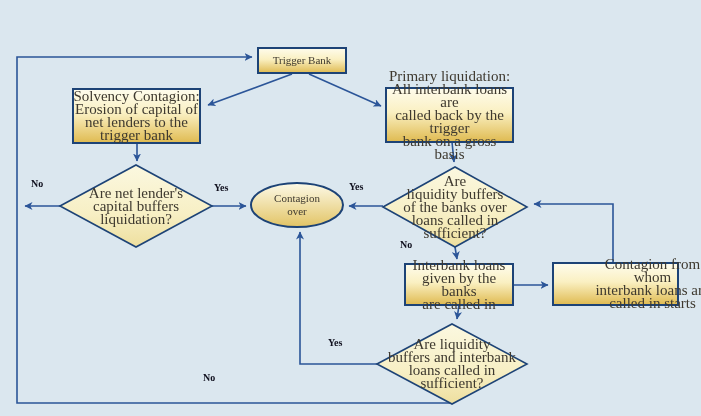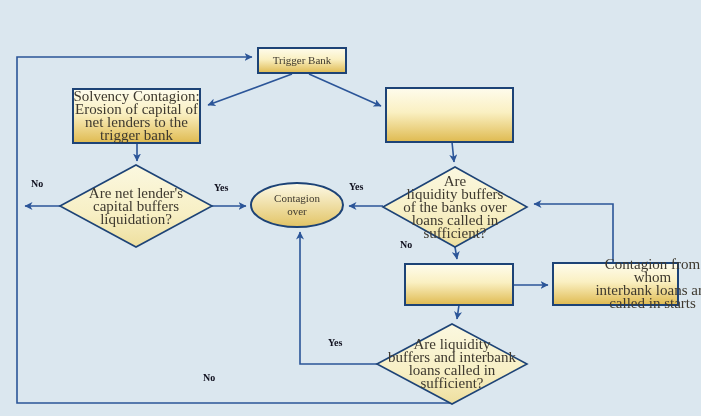--- a/index.html
+++ b/index.html
@@ -85,30 +85,37 @@
       <rect x="553" y="263" width="125" height="42" fill="url(#boxGrad)" stroke-width="2"></rect>
       <polygon points="377,364 452,324 527,364 452,404" fill="url(#diamondGrad)" stroke-width="1.6"></polygon>
     </g>
   </svg>
 
   <div class="node-label big" style="left:258px;top:48px;width:88px;height:25px;">Trigger Bank</div>
   <div class="node-label" style="left:73px;top:89px;width:127px;height:54px;">Solvency Contagion:
 Erosion of capital of
 net lenders to the
 trigger bank</div>
+  <div class="node-label" style="left:386px;top:88px;width:127px;height:54px;">Primary liquidation:
+All interbank loans are
+called back by the trigger
+bank on a gross basis</div>
   <div class="node-label" style="left:66px;top:176px;width:140px;height:60px;">Are net lender's
 capital buffers
 liquidation?</div>
   <div class="node-label big" style="left:252px;top:183px;width:90px;height:44px;text-align:center;">Contagion
 over</div>
   <div class="node-label" style="left:395px;top:172px;width:120px;height:70px;">Are
 liquidity buffers
 of the banks over
 loans called in
 sufficient?</div>
+  <div class="node-label" style="left:405px;top:264px;width:108px;height:41px;">Interbank loans
+given by the banks
+are called in</div>
   <div class="node-label" style="left:553px;top:263px;width:125px;height:42px;padding-left:37px;">Contagion from whom
 interbank loans are
 called in starts</div>
   <div class="node-label" style="left:382px;top:334px;width:140px;height:60px;">Are liquidity
 buffers and interbank
 loans called in
 sufficient?</div>
 
   <div class="edge-label" style="left:31px;top:178px;">No</div>
   <div class="edge-label" style="left:214px;top:182px;">Yes</div>

